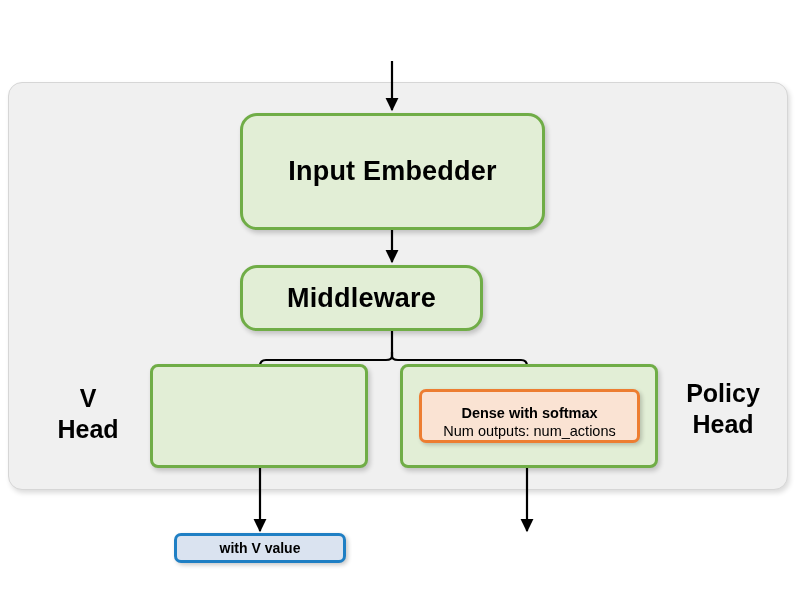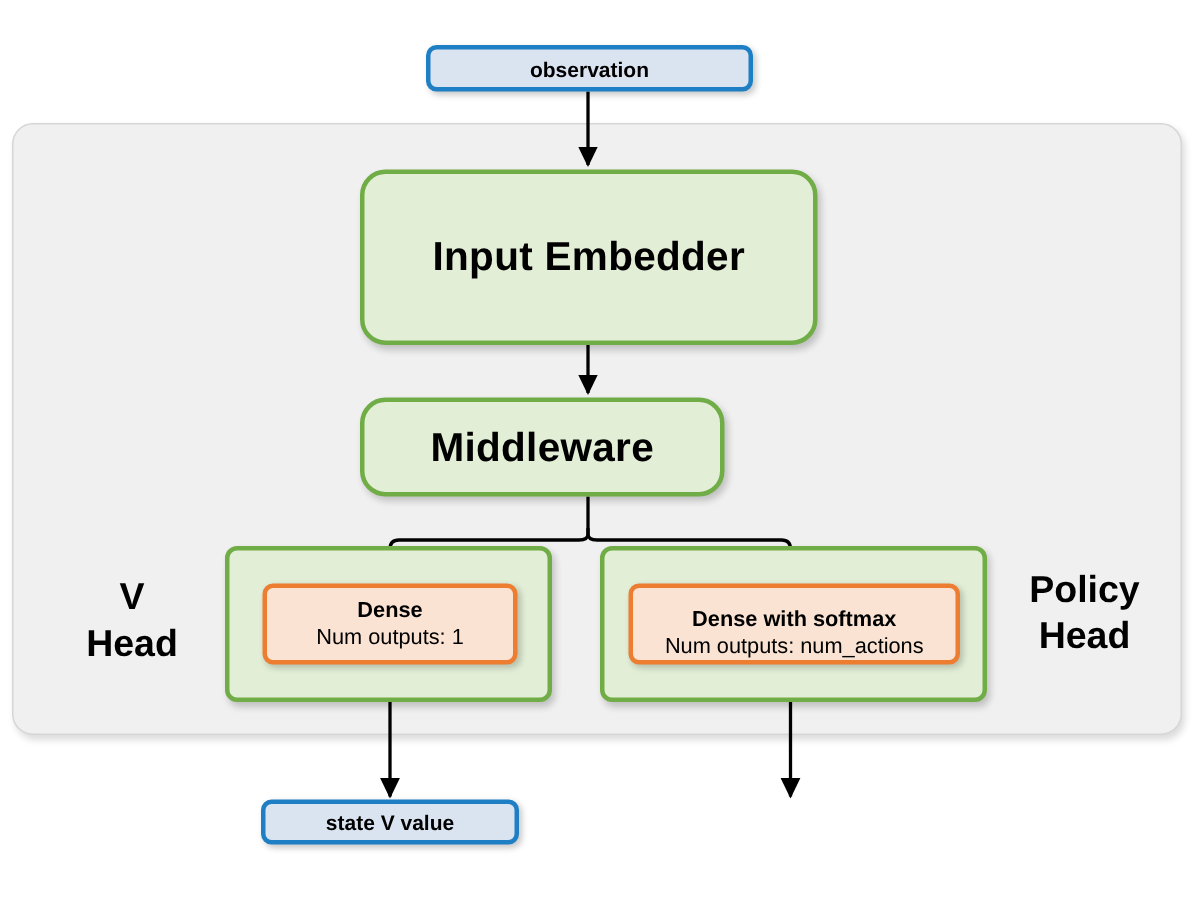--- a/index.html
+++ b/index.html
@@ -130,54 +130,47 @@
 
     <path d="M392,352 L392,356 Q392,360 386,360 L266,360 Q260,360 260,366 L260,388" stroke="#000000" stroke-width="2.2" fill="none" marker-end="url(#arrowhead)"></path>
 
     <path d="M392,352 L392,356 Q392,360 398,360 L521,360 Q527,360 527,366 L527,388" stroke="#000000" stroke-width="2.2" fill="none" marker-end="url(#arrowhead)"></path>
 
     <path d="M260,450 L260,531" stroke="#000000" stroke-width="2.2" fill="none" marker-end="url(#arrowhead)"></path>
 
     <path d="M527,450 L527,531" stroke="#000000" stroke-width="2.2" fill="none" marker-end="url(#arrowhead)"></path>
   </svg>
 
-  <div class="box io-box" style="left:284px; top:30px; width:218px; height:31px;">
-    <span>observation</span>
-  </div>
 
   <div class="box module-box" style="left:240px; top:113px; width:305px; height:117px;">
     <span class="module-title">Input Embedder</span>
   </div>
 
   <div class="box module-box" style="left:240px; top:265px; width:243px; height:66px;">
     <span class="module-title">Middleware</span>
   </div>
 
   <div class="box head-group" style="left:150px; top:364px; width:218px; height:104px;"></div>
 
-  <div class="box dense-box" style="left:175px; top:389px; width:170px; height:54px;">
-    <span class="dense-title">Dense</span>
-    <span class="dense-sub">Num outputs: 1</span>
-  </div>
 
   <div class="head-label" style="left:42px; top:383px; width:92px;">
     <div>V</div>
     <div>Head</div>
   </div>
 
   <div class="box head-group" style="left:400px; top:364px; width:258px; height:104px;"></div>
 
   <div class="box dense-box" style="left:419px; top:389px; width:221px; height:54px;justify-content:flex-end;">
     <span class="dense-title">Dense with softmax</span>
     <span class="dense-sub">Num outputs: num_actions</span>
   </div>
 
   <div class="head-label" style="left:664px; top:378px; width:118px;">
     <div>Policy</div>
     <div>Head</div>
   </div>
 
   <div class="box io-box" style="left:174px; top:533px; width:172px; height:30px;">
-    <span>state V value</span>
+    <span>with V value</span>
   </div>
 
 
 </div>
 
 </body></html>

